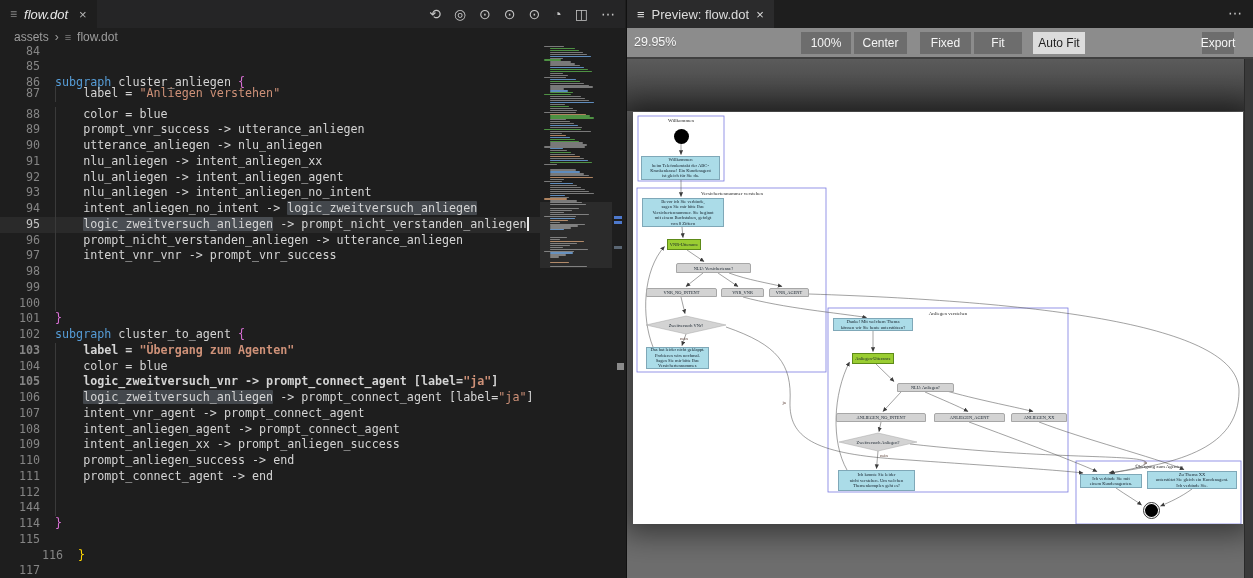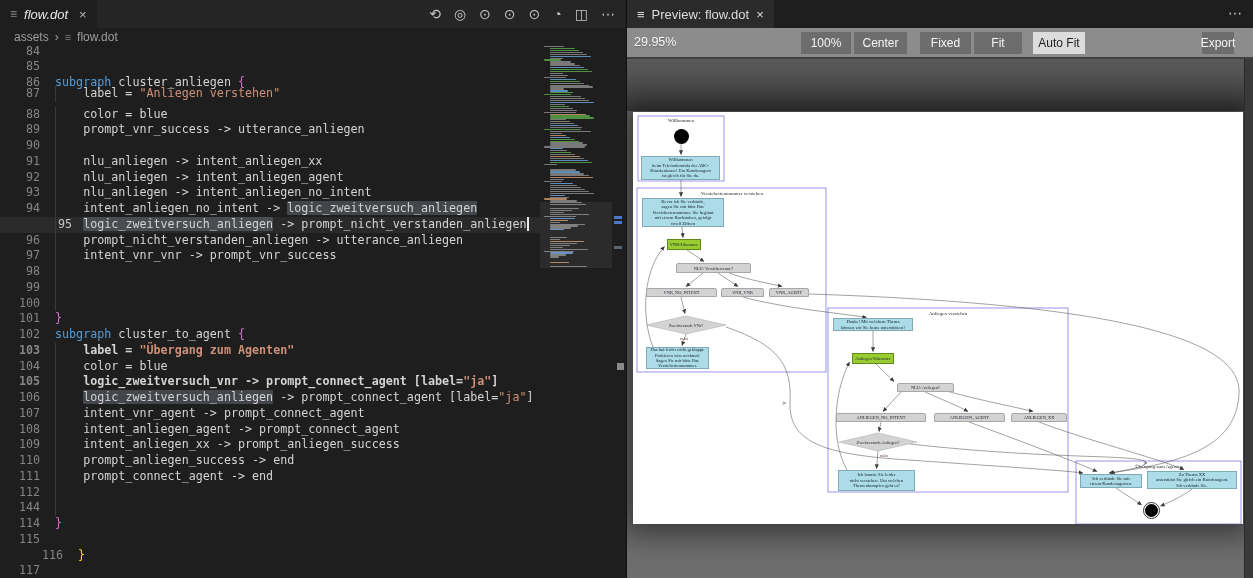--- a/index.html
+++ b/index.html
@@ -22,21 +22,21 @@
     color:#9d9d9d; font-size:12px; display:flex; align-items:center; padding-left:14px; gap:6px; z-index:5; }
   #breadcrumb .crumb-icon { font-size:11px; color:#7c7c7c; }
 
   
   #code { position:absolute; left:0; top:46px; width:540px; height:532px; overflow:hidden;
     font-family:"DejaVu Sans Mono", monospace; font-size:11.7px; }
   .code-line { position:absolute; left:0; width:540px; height:15.75px; line-height:15.75px; white-space:pre; }
   .code-line .ln { position:absolute; left:0; width:40px; text-align:right; color:#858585; }
   .code-line .lc { position:absolute; left:55px; }
   .code-line.cur { background:rgba(255,255,255,0.055); }
-  .code-line.cur .ln { color:#c6c6c6;margin-left:32px; }
+  .code-line.cur .ln { color:#c6c6c6; }
   .code-line .guide { position:absolute; left:55px; top:0; bottom:0; border-left:1px solid #3a3a3a; }
   .tok-pln { color:#d4d4d4; } .tok-kw { color:#569cd6; } .tok-str { color:#ce9178; }
   .tok-br2 { color:#da70d6; } .tok-br1 { color:#ffd700; }
   .tok-hl { color:#d4d4d4; background:rgba(99,106,115,0.55); border-radius:1px; }
   .cursor { display:inline-block; width:1.5px; height:14px; background:#e8e8e8; vertical-align:middle; margin-left:1px; }
 
   
   #minimap { position:absolute; left:540px; top:44px; width:72px; height:534px; }
   .mm-bar { position:absolute; height:1.2px; border-radius:1px; }
   #mm-slider { position:absolute; left:0; width:72px; background:rgba(255,255,255,0.06); }
@@ -102,21 +102,21 @@
       <span class="crumb-icon">≡</span>
       <span>flow.dot</span>
     </div>
     <div id="code">
         <div class="code-line" style="top: -2.5px;"><span class="ln">84</span><span class="lc"></span></div>
         <div class="code-line" style="top: 13.25px;"><span class="ln">85</span><span class="lc"></span></div>
         <div class="code-line" style="top: 29px;"><span class="ln">86</span><span class="lc"><span class="tok-kw">subgraph</span><span class="tok-pln"> cluster_anliegen </span><span class="tok-br2">{</span></span></div>
         <div class="code-line" style="top: 40px;"><span class="guide"></span><span class="ln">87</span><span class="lc"><span class="tok-pln">    label = </span><span class="tok-str">"Anliegen verstehen"</span></span></div>
         <div class="code-line" style="top: 60.5px;"><span class="guide"></span><span class="ln">88</span><span class="lc"><span class="tok-pln">    color = blue</span></span></div>
         <div class="code-line" style="top: 76.25px;"><span class="guide"></span><span class="ln">89</span><span class="lc"><span class="tok-pln">    prompt_vnr_success -&gt; utterance_anliegen</span></span></div>
-        <div class="code-line" style="top: 92px;"><span class="guide"></span><span class="ln">90</span></div>
+        <div class="code-line" style="top: 92px;"><span class="guide"></span><span class="ln">90</span><span class="lc"><span class="tok-pln">    utterance_anliegen -&gt; nlu_anliegen</span></span></div>
         <div class="code-line" style="top: 107.75px;"><span class="guide"></span><span class="ln">91</span><span class="lc"><span class="tok-pln">    nlu_anliegen -&gt; intent_anliegen_xx</span></span></div>
         <div class="code-line" style="top: 123.5px;"><span class="guide"></span><span class="ln">92</span><span class="lc"><span class="tok-pln">    nlu_anliegen -&gt; intent_anliegen_agent</span></span></div>
         <div class="code-line" style="top: 139.25px;"><span class="guide"></span><span class="ln">93</span><span class="lc"><span class="tok-pln">    nlu_anliegen -&gt; intent_anliegen_no_intent</span></span></div>
         <div class="code-line" style="top: 155px;"><span class="guide"></span><span class="ln">94</span><span class="lc"><span class="tok-pln">    intent_anliegen_no_intent -&gt; </span><span class="tok-hl">logic_zweitversuch_anliegen</span></span></div>
         <div class="code-line cur" style="top: 170.75px;"><span class="guide"></span><span class="ln">95</span><span class="lc"><span class="tok-pln">    </span><span class="tok-hl">logic_zweitversuch_anliegen</span><span class="tok-pln"> -&gt; prompt_nicht_verstanden_anliegen</span><span class="cursor"></span></span></div>
         <div class="code-line" style="top: 186.5px;"><span class="guide"></span><span class="ln">96</span><span class="lc"><span class="tok-pln">    prompt_nicht_verstanden_anliegen -&gt; utterance_anliegen</span></span></div>
         <div class="code-line" style="top: 202.25px;"><span class="guide"></span><span class="ln">97</span><span class="lc"><span class="tok-pln">    intent_vnr_vnr -&gt; prompt_vnr_success</span></span></div>
         <div class="code-line" style="top: 218px;"><span class="guide"></span><span class="ln">98</span><span class="lc"></span></div>
         <div class="code-line" style="top: 233.75px;"><span class="guide"></span><span class="ln">99</span><span class="lc"></span></div>
         <div class="code-line" style="top: 249.5px;"><span class="guide"></span><span class="ln">100</span><span class="lc"></span></div>

